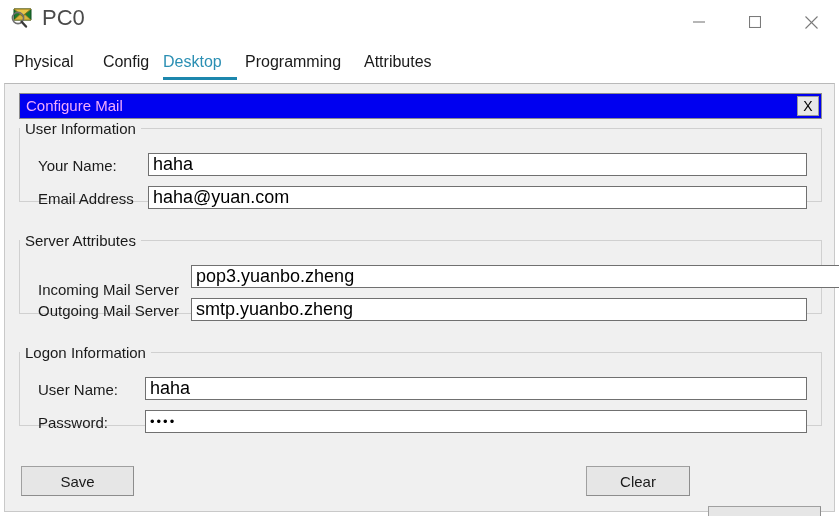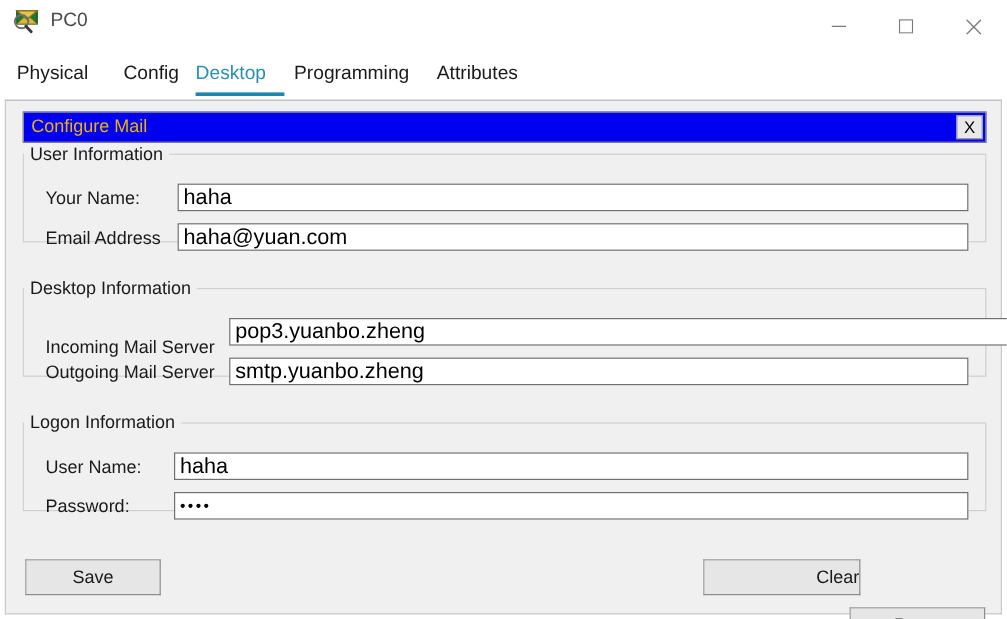--- a/index.html
+++ b/index.html
@@ -36,21 +36,21 @@
     left: 10px; top: 5px;
     width: 26px;
     height: 26px;
   }
   .titlebar-title {
     position: absolute;
     left: 42px;
     top: 5px;
     height: 26px;
     line-height: 26px;
-    font-size: 16px;
+    font-size: 22px;
     color: #4a4a4a;
     white-space: nowrap;
   }
   .win-btns {
     position: absolute;
     right: 0; top: 0;
     height: 44px;
     display: flex;
   }
   .win-btn {
@@ -122,21 +122,21 @@
     border: 1px solid #8d8d8d;
     box-sizing: border-box;
   }
   .dlg-title-text {
     position: absolute;
     left: 6px;
     top: 0;
     height: 16px;
     line-height: 24px;
     font-size: 15px;
-    color: #eab308;
+    color: #f0abfc;
     white-space: nowrap;
   }
   .dlg-close {
     position: absolute;
     right: 2px;
     top: 2px;
     width: 22px;
     height: 20px;
     background: #e8e8e8;
     border: 1px solid #9a9a9a;
@@ -270,37 +270,37 @@
       <span class="group-title">User Information</span>
 
       <span class="fld-label" style="left:18px;top:27px;">Your Name:</span>
       <input class="fld-input" type="text" style="left: 128px; top: 24px; width: 659px;" value="haha">
 
       <span class="fld-label" style="left:18px;top:60px;">Email Address</span>
       <input class="fld-input" type="text" style="left: 128px; top: 57px; width: 659px;" value="haha@yuan.com">
     </div>
 
     <div class="group" style="top:156px;height:74px;">
-      <span class="group-title">Desktop Information</span>
+      <span class="group-title">Server Attributes</span>
 
       <span class="fld-label" style="left:18px;top:27px;margin-top:12px;">Incoming Mail Server</span>
       <input class="fld-input" type="text" style="left: 171px; top: 24px; width: 744px;" value="pop3.yuanbo.zheng">
 
       <span class="fld-label" style="left:18px;top:60px;">Outgoing Mail Server</span>
       <input class="fld-input" type="text" style="left: 171px; top: 57px; width: 616px;" value="smtp.yuanbo.zheng">
     </div>
 
     <div class="group" style="top:268px;height:74px;">
       <span class="group-title">Logon Information</span>
 
       <span class="fld-label" style="left:18px;top:27px;">User Name:</span>
       <input class="fld-input" type="text" style="left: 125px; top: 24px; width: 662px;" value="haha">
 
       <span class="fld-label" style="left:18px;top:60px;">Password:</span>
       <input class="fld-input pw" type="text" style="left: 125px; top: 57px; width: 662px;" value="••••">
     </div>
 
     <button class="btn" style="left:16px;top:382px;width:113px;">Save</button>
-    <button class="btn" style="left:581px;top:382px;width:131px;text-align:right;">Clear</button>
+    <button class="btn" style="left:581px;top:382px;width:104px;">Clear</button>
     <button class="btn" style="left:703px;top:382px;width:113px;margin-top:40px;">Reset</button>
 
   </div>
 </div>
 
 </body></html>

